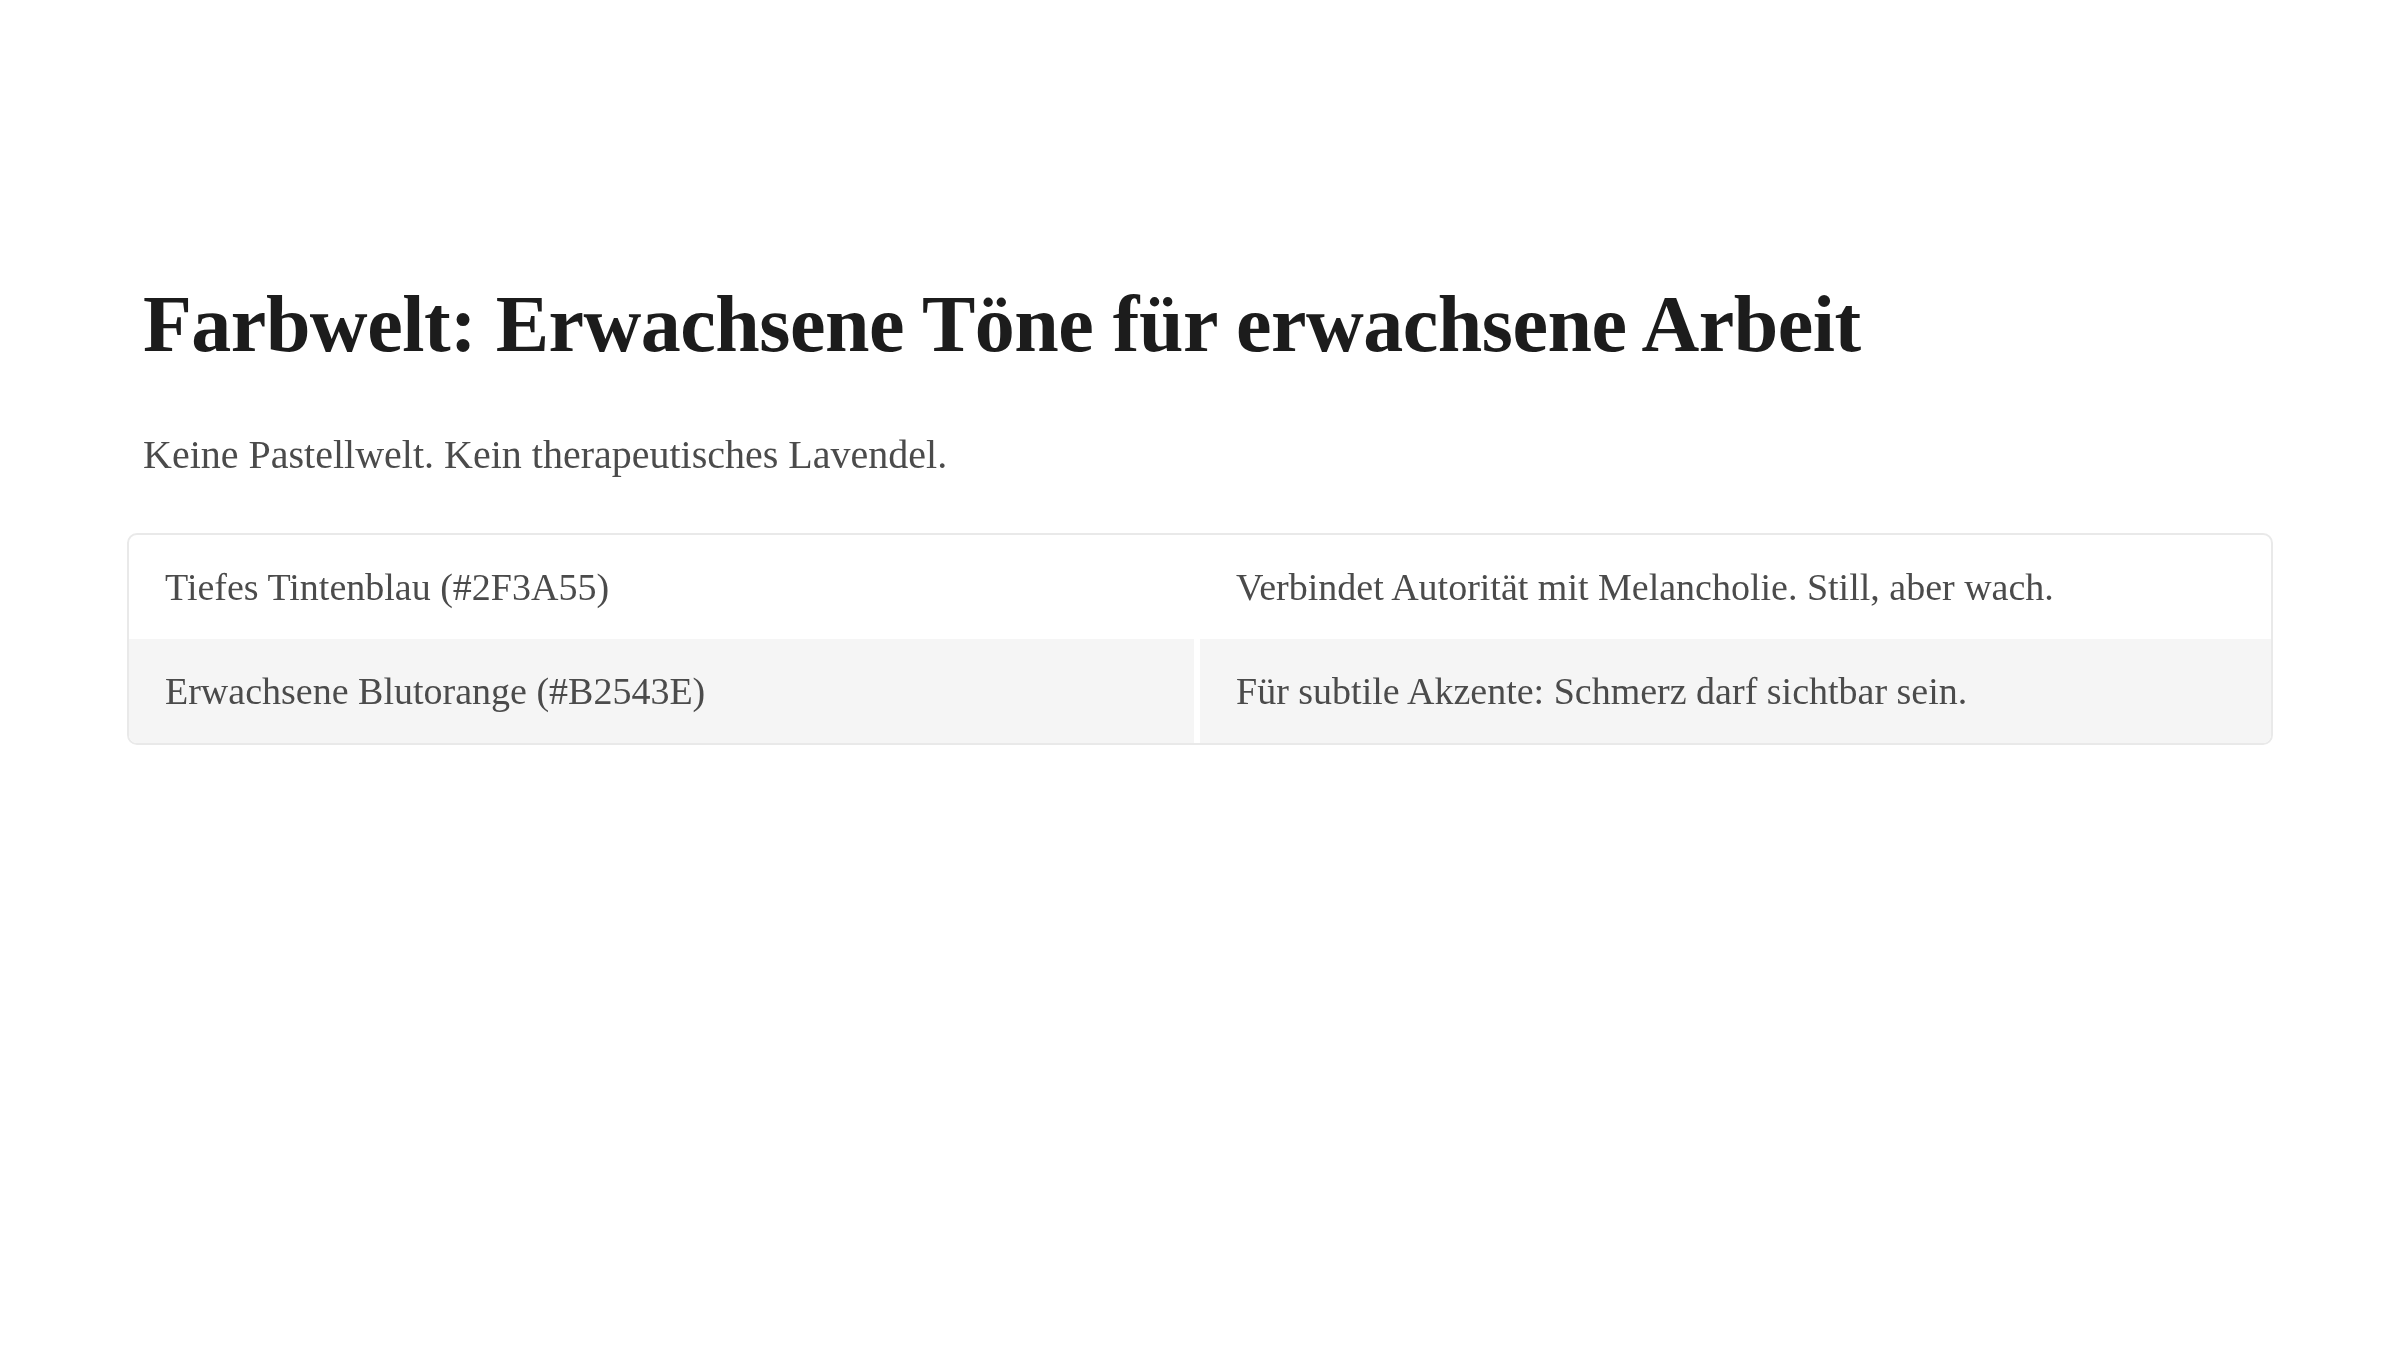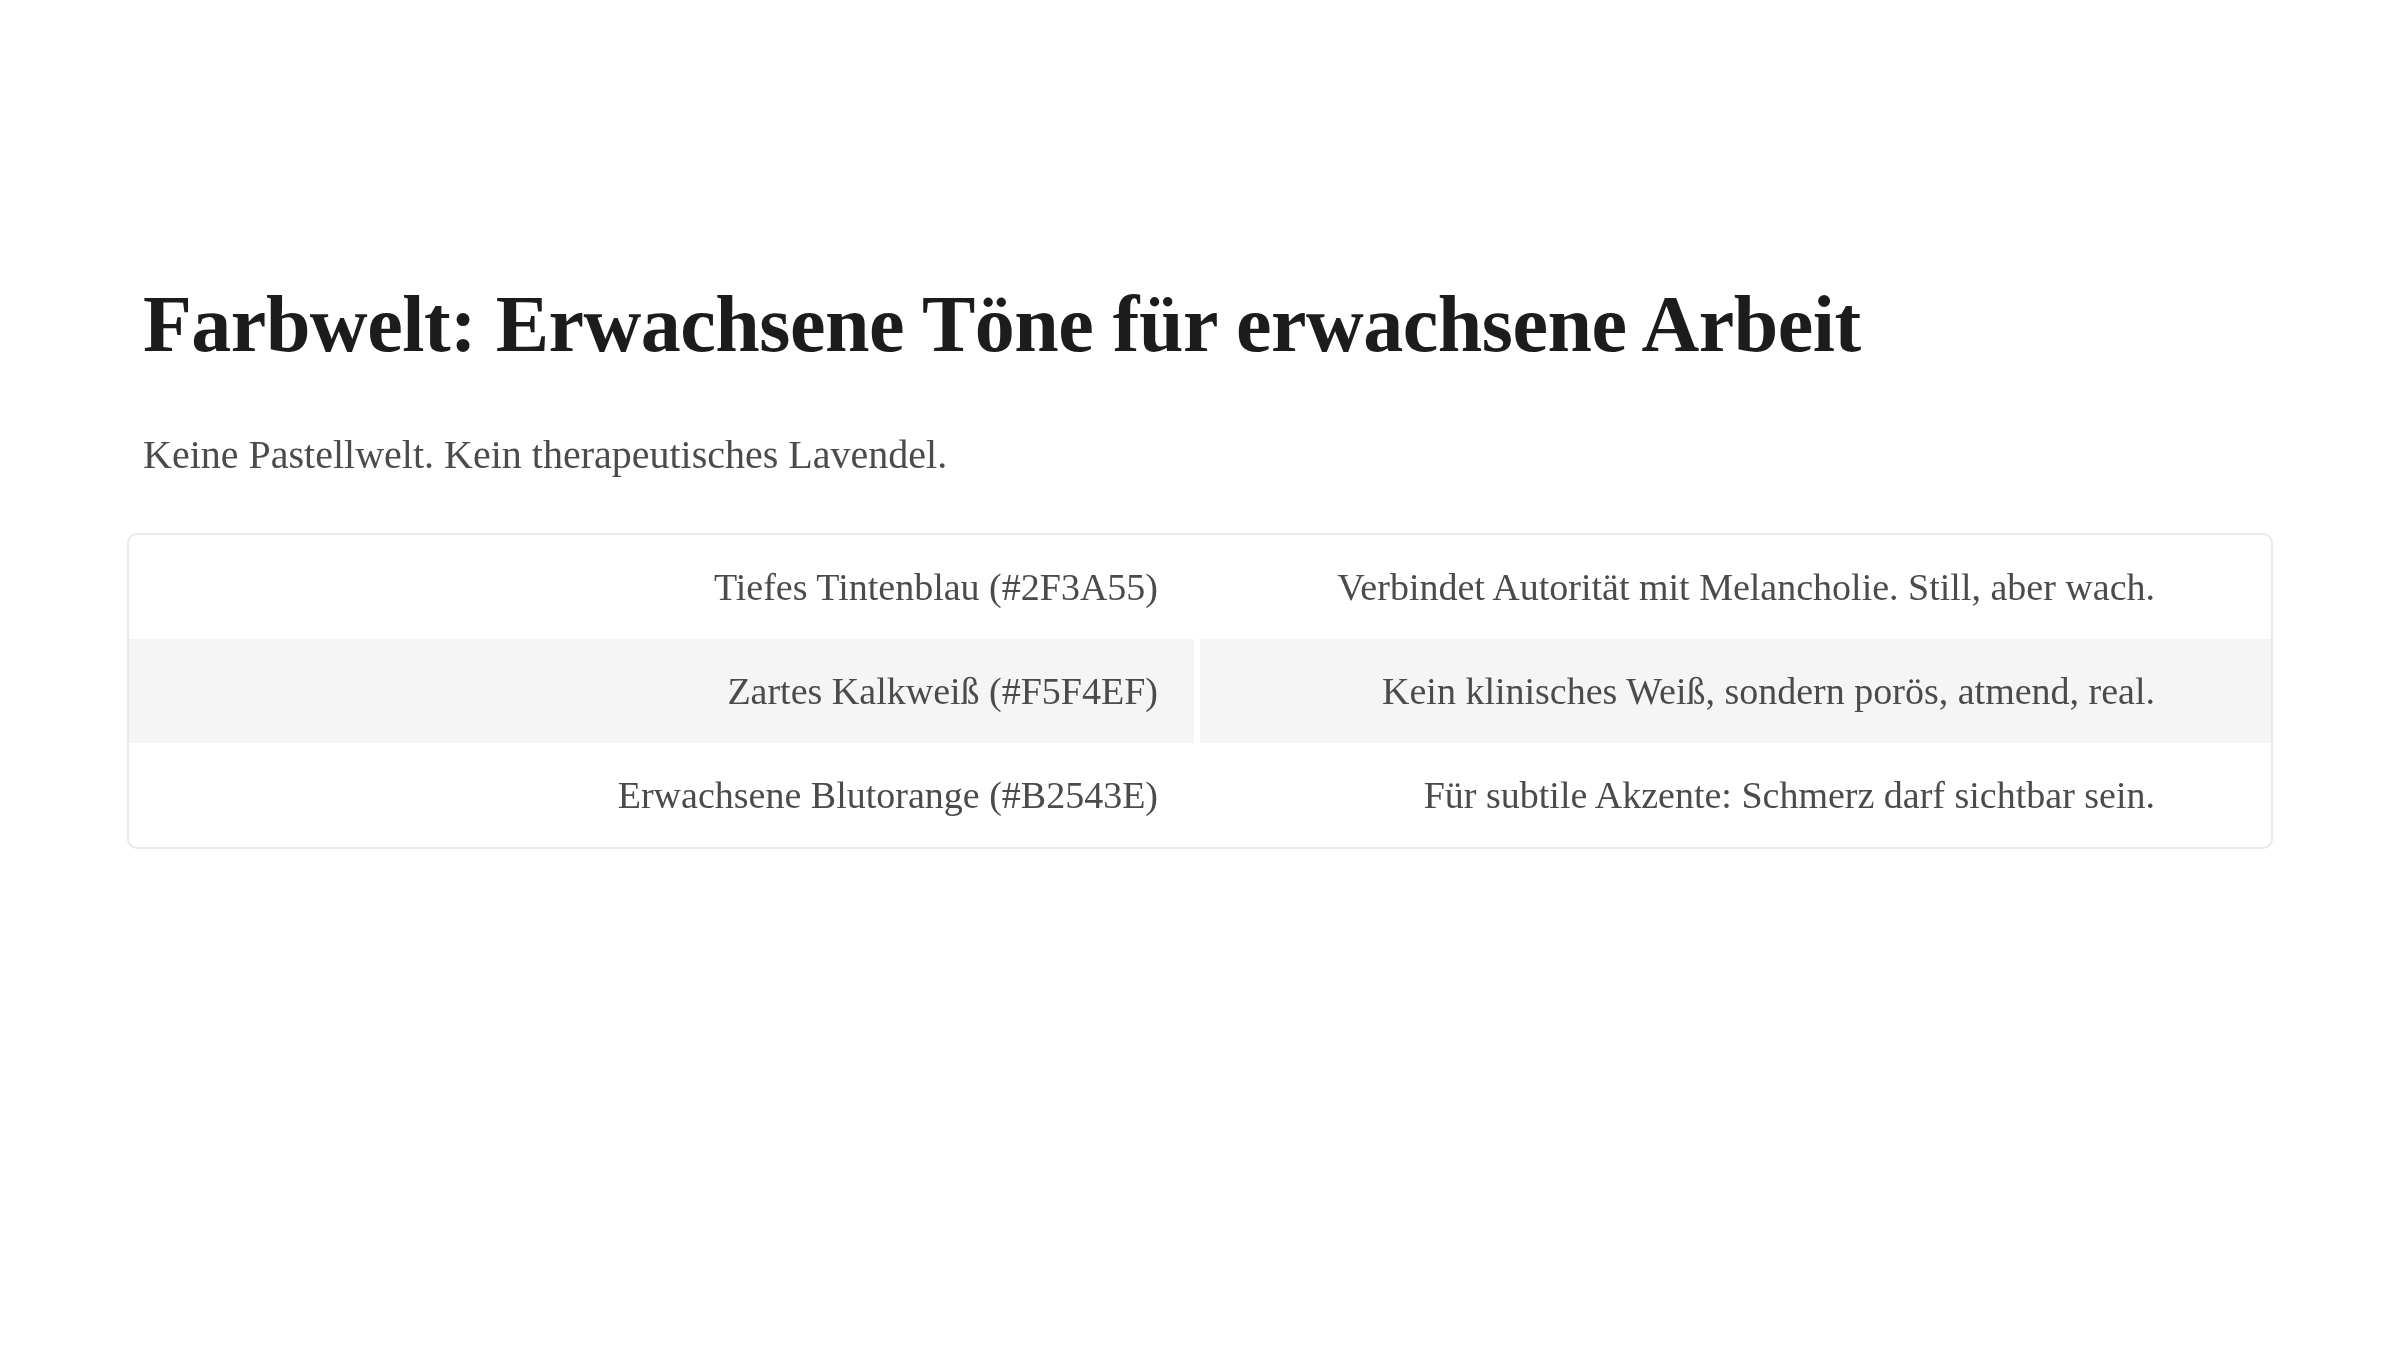--- a/index.html
+++ b/index.html
@@ -29,21 +29,20 @@
     margin: 57px 0 0 16px;
     font-size: 40px;
     line-height: 56px;
     color: #4b4b4b;
   }
   figure.table-wrap {
     margin: 50px 0 0 0;
     border: 2px solid #e9e9e9;
     border-radius: 10px;
     overflow: hidden;
-    text-align: right;
   }
   table.color-table {
     width: 100%;
     border-collapse: separate;
     border-spacing: 0;
   }
   table.color-table td {
     font-size: 38px;
     line-height: 56px;
     color: #4b4b4b;
@@ -71,24 +70,20 @@
   <p class="subtitle">Keine Pastellwelt. Kein therapeutisches Lavendel.</p>
 
   <figure class="table-wrap">
     <table class="color-table">
       <tbody>
         <tr>
           <td class="name-cell">Tiefes Tintenblau (#2F3A55)</td>
           <td class="desc-cell">Verbindet Autorität mit Melancholie. Still, aber wach.</td>
         </tr>
         <tr>
-          <td class="name-cell">Zartes Kalkweiß (#F5F4EF)</td>
-          <td class="desc-cell">Kein klinisches Weiß, sondern porös, atmend, real.</td>
-        </tr>
-        <tr>
           <td class="name-cell">Erwachsene Blutorange (#B2543E)</td>
           <td class="desc-cell">Für subtile Akzente: Schmerz darf sichtbar sein.</td>
         </tr>
       </tbody>
     </table>
   </figure>
 
 </main>
 
 </body></html>

